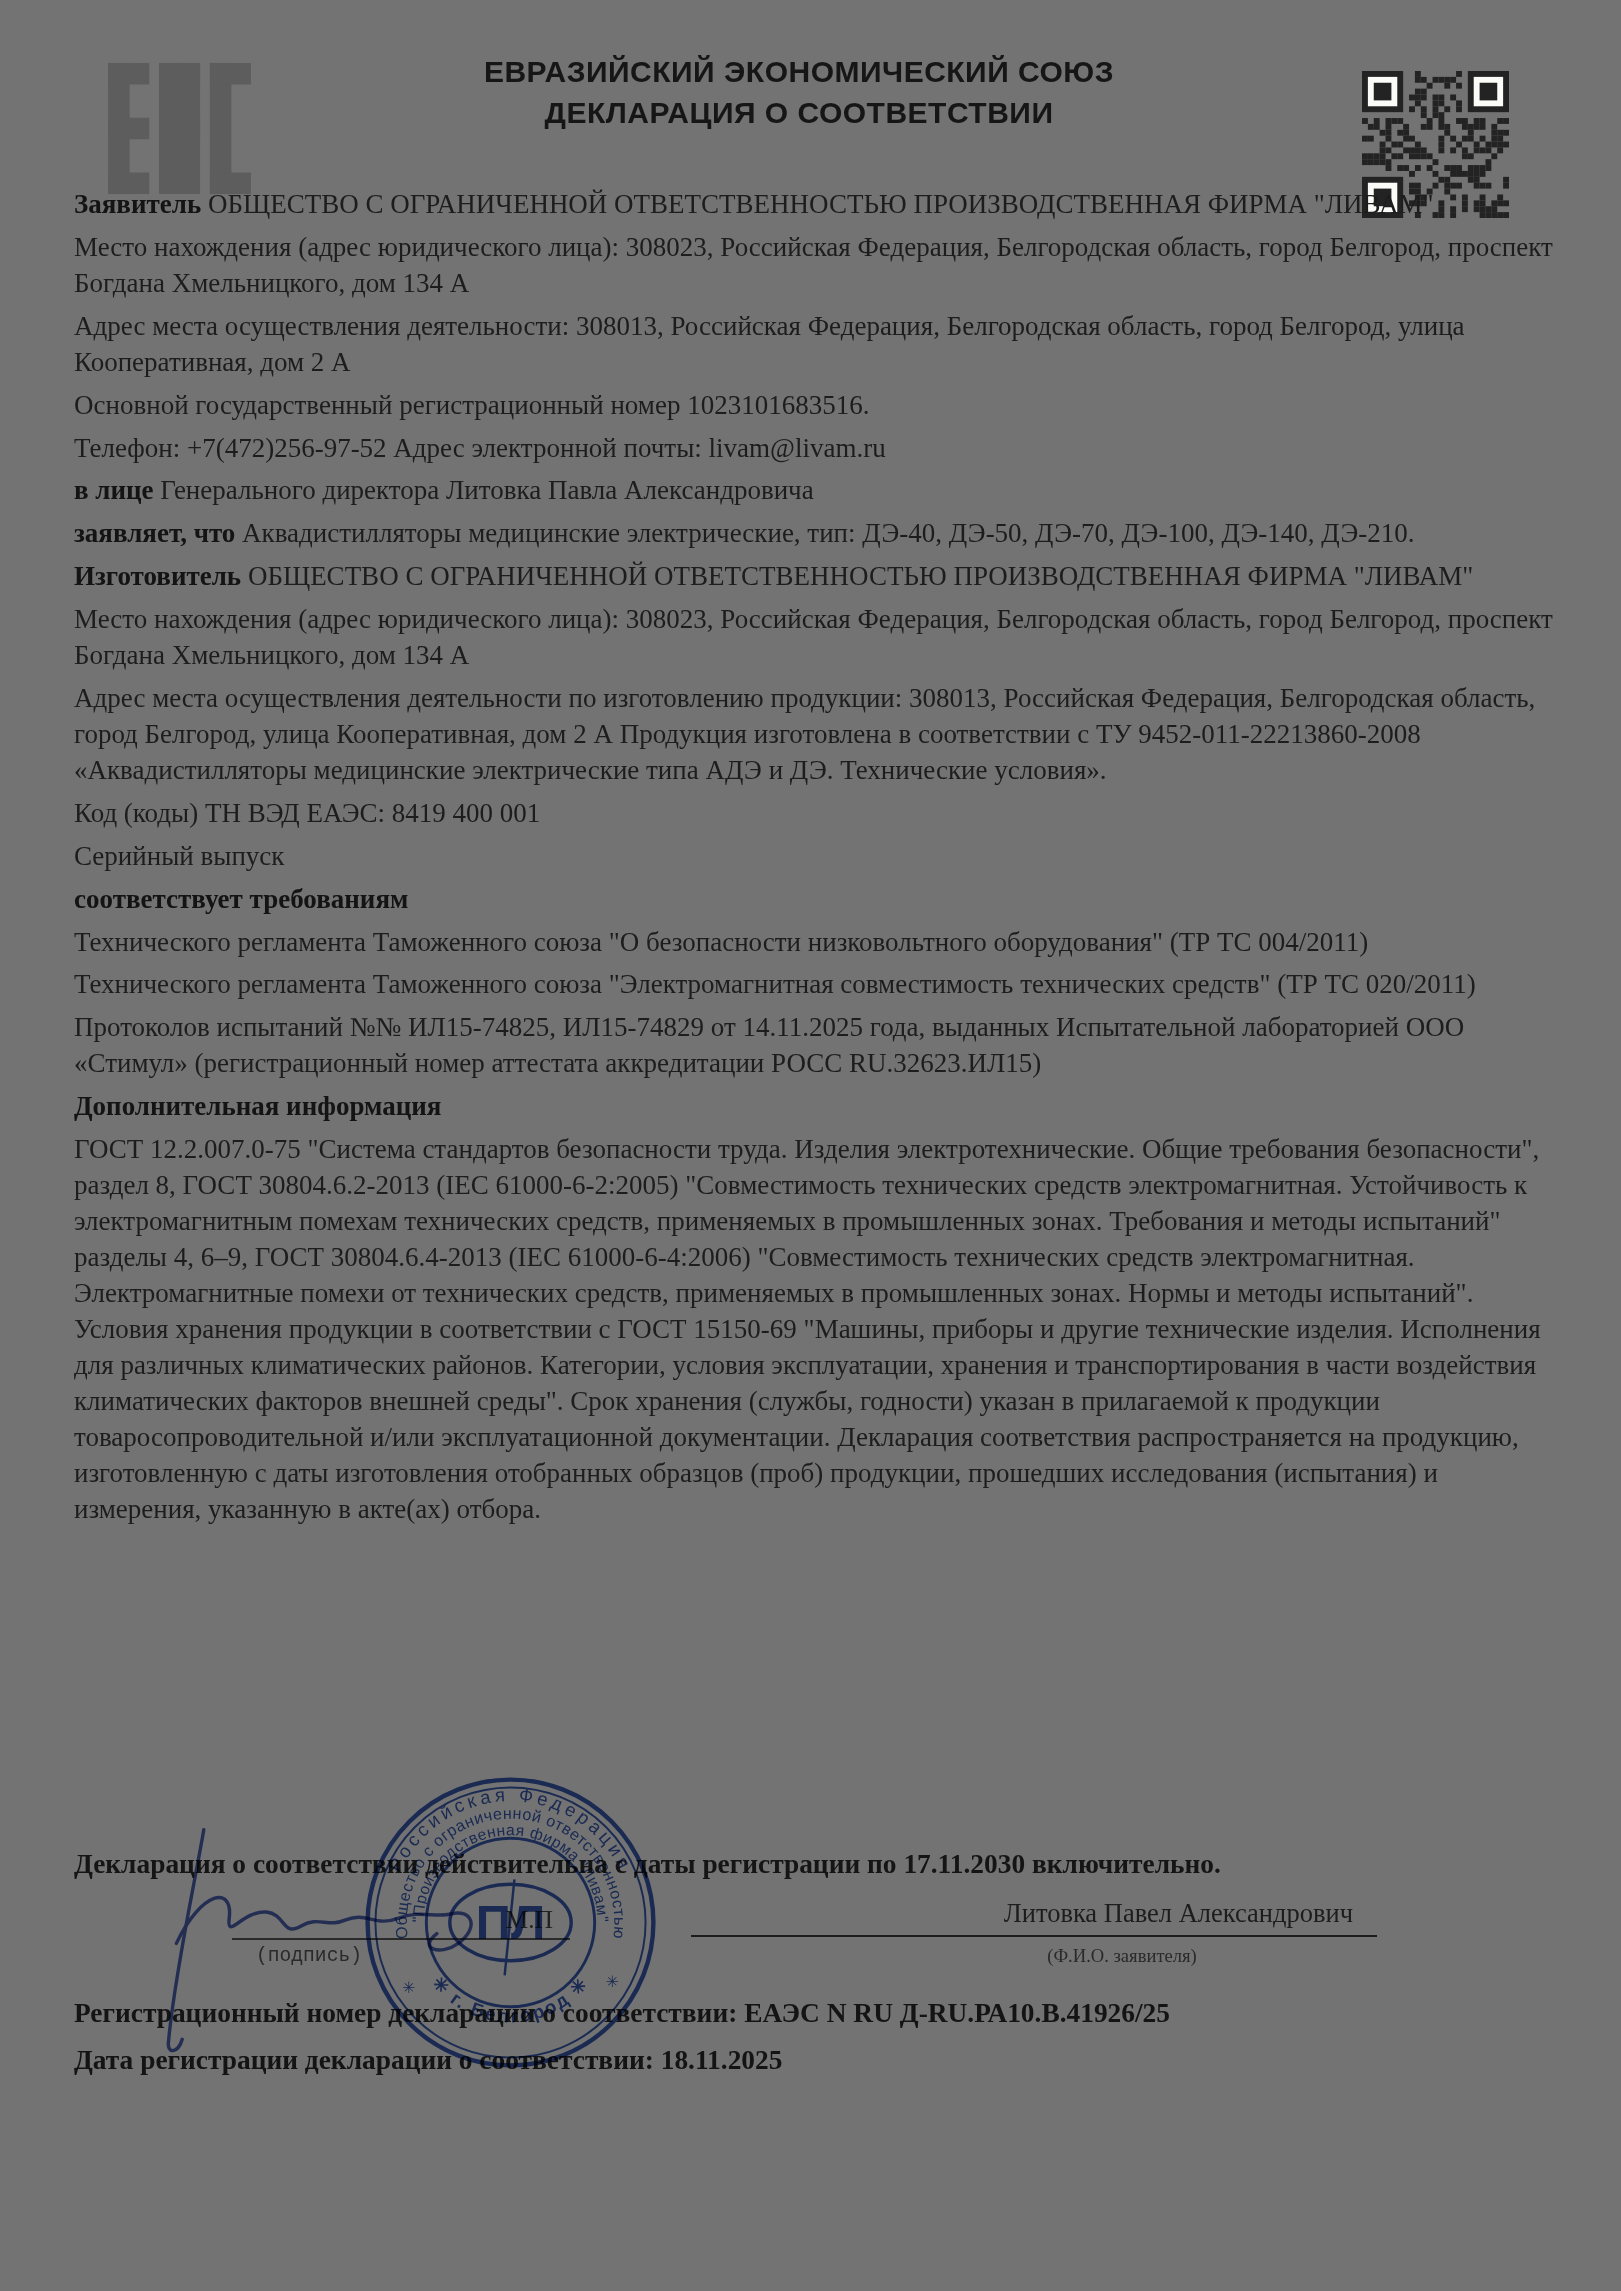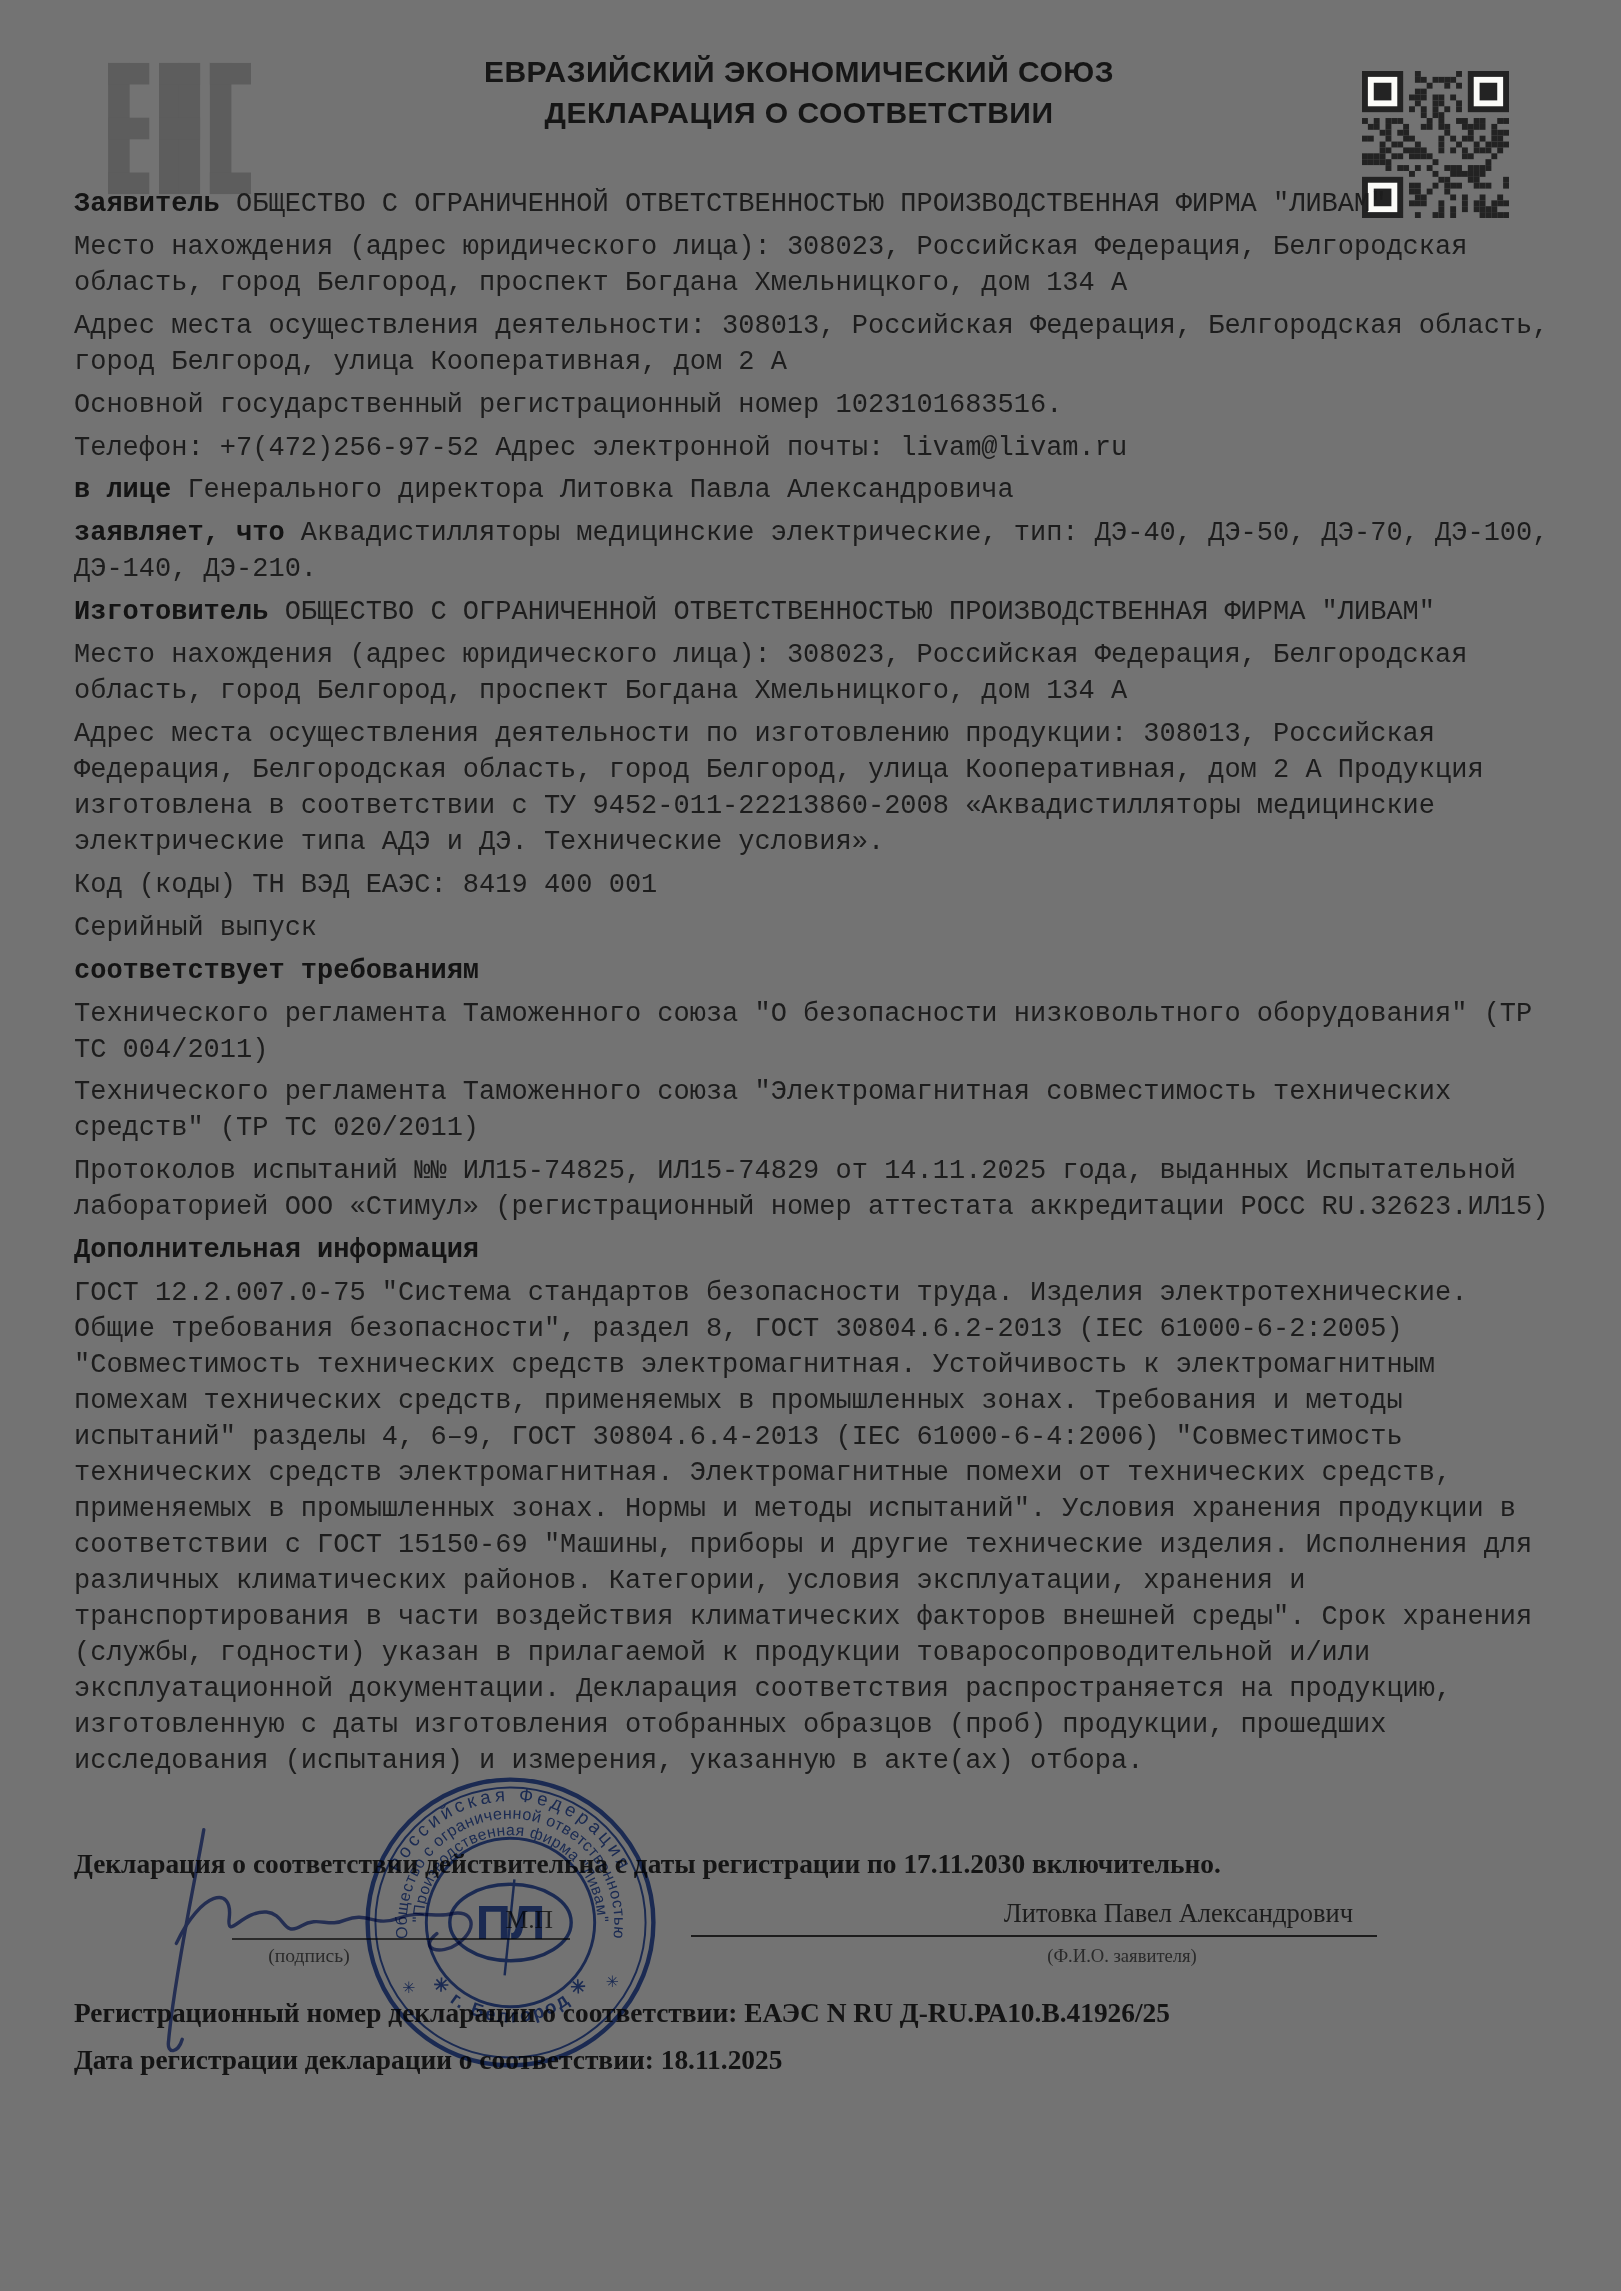--- a/index.html
+++ b/index.html
@@ -8,30 +8,30 @@
         box-shadow:0 0 5.9px rgba(0,0,0,.25);}
   
   .eac-logo{position:absolute;left:108px;top:61px;}
   .doc-title{position:absolute;left:265px;top:51px;width:1068px;text-align:center;
              font-family:"Liberation Sans", sans-serif;font-weight:bold;font-size:30px;
              line-height:41px;color:#161616;letter-spacing:0.5px;}
   .qr{position:absolute;left:1362px;top:71px;}
   
   .body-text{position:absolute;left:74px;top:186px;width:1482px;font-size:27px;
              line-height:36px;color:#1d1d1d;}
-  .body-text p{margin:0 0 6.9px 0;font-family:Liberation Mono, monospace;}
+  .body-text p{margin:0 0 6.9px 0;}
   .body-text b{color:#141414;}
   
   .validity{position:absolute;left:74px;top:1849px;width:1480px;font-weight:bold;
             font-size:27.4px;color:#151515;}
   .fio-name{position:absolute;left:843px;top:1898px;width:510px;text-align:right;
             font-size:26.5px;color:#1d1d1d;}
   .sig-line{position:absolute;left:232px;top:1938px;width:338px;border-top:2.5px solid #2a2a2a;}
   .sig-label{position:absolute;left:211px;top:1945px;width:196px;text-align:center;
-             font-size:19.6px;color:#2a2a2a;}
+             font-size:19.6px;color:#2a2a2a;font-family:Liberation Mono, monospace;}
   .fio-line{position:absolute;left:691px;top:1935px;width:686px;border-top:2.5px solid #1c1c1c;}
   .fio-label{position:absolute;left:931px;top:1945px;width:382px;text-align:center;
              font-size:18.6px;color:#2a2a2a;}
   .mp-mark{position:absolute;left:459px;top:1905px;width:94px;text-align:right;
            font-size:25.5px;color:#222;}
   .reg-row{position:absolute;left:74px;top:1998px;width:1480px;font-weight:bold;
            font-size:27.4px;color:#141414;}
   .date-row{position:absolute;left:74px;top:2045px;width:1480px;font-weight:bold;
             font-size:27.4px;color:#141414;}
   

